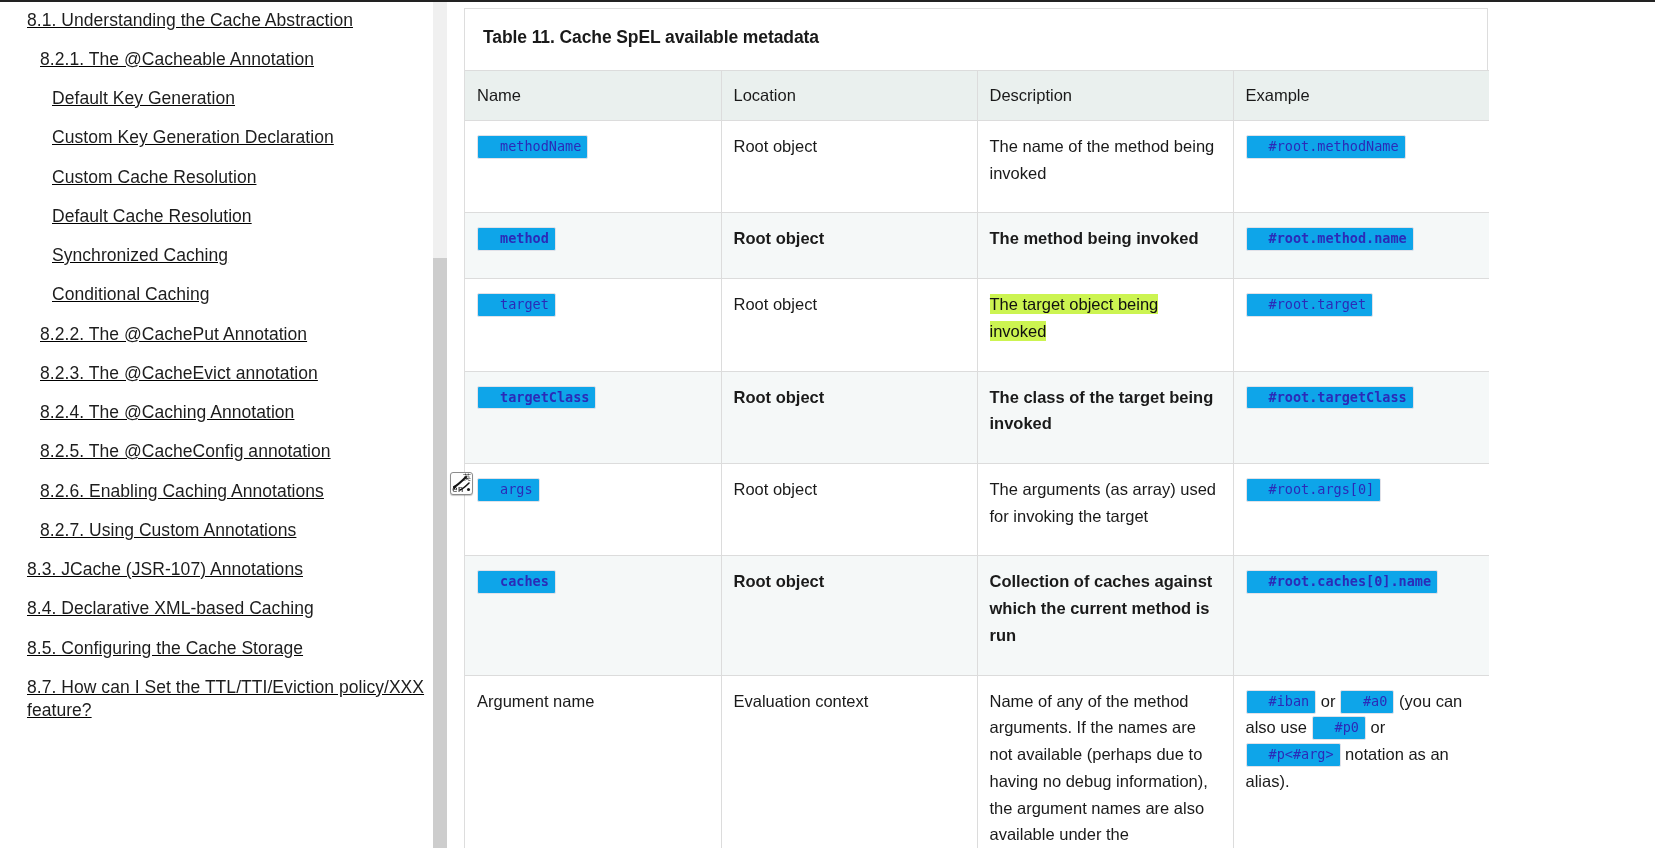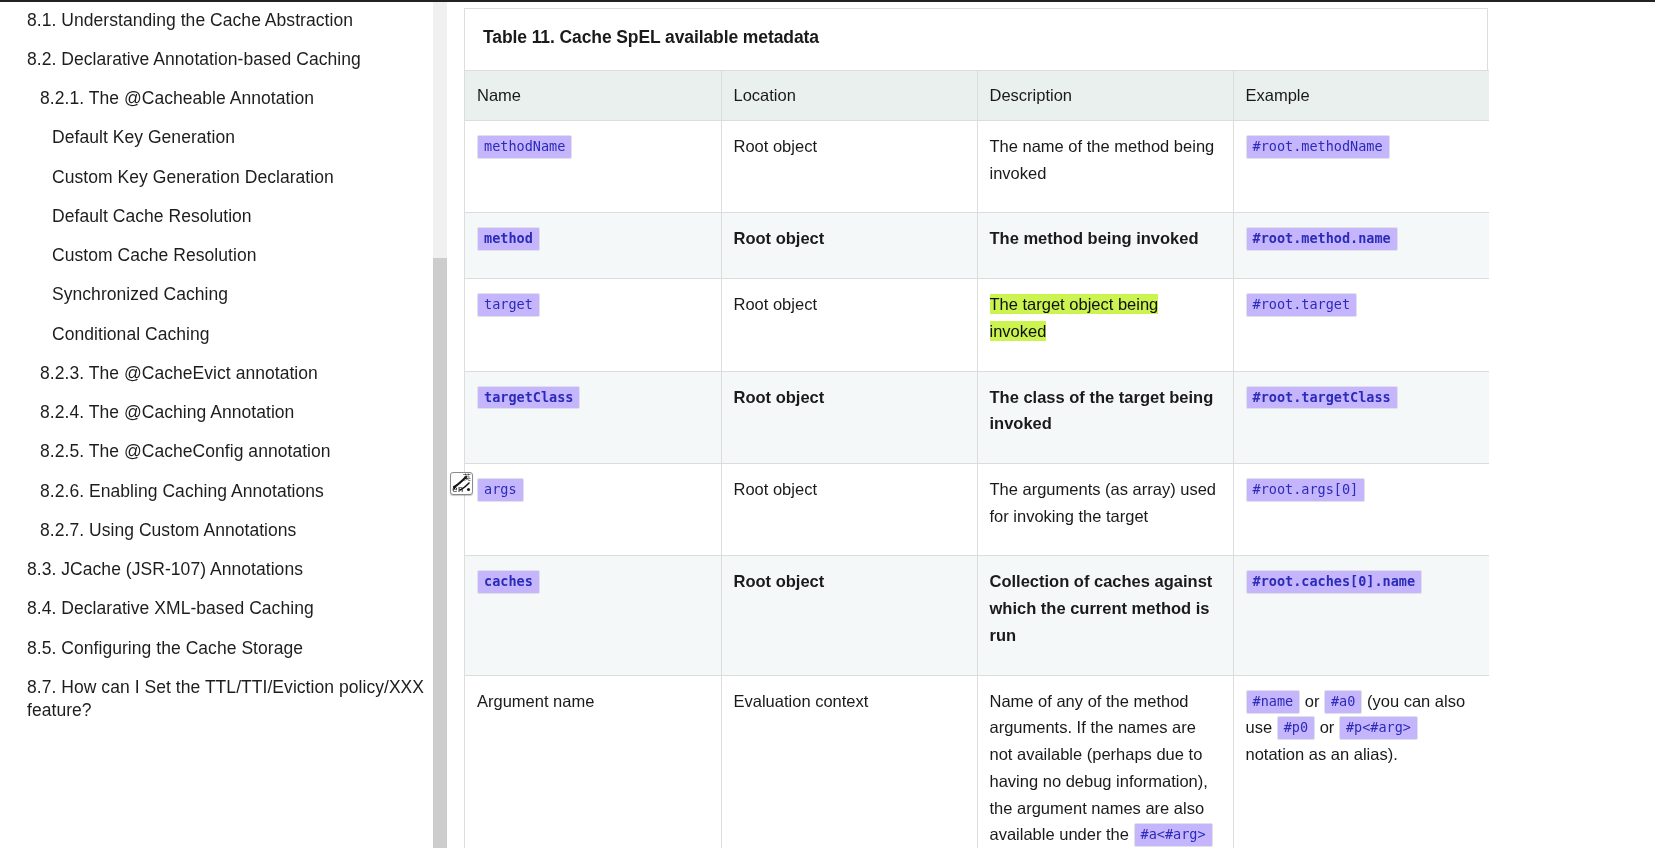--- a/index.html
+++ b/index.html
@@ -18,20 +18,21 @@
     background: #222222;
   }
 
   
   #sidebar {
     position: absolute; left: 0; top: 2px;
     width: 433px; height: 846px;
     background: #ffffff;
     overflow: hidden;
     padding-top: 4px;
+    text-decoration: underline;
   }
   .nav-item {
     font-size: 17.5px;
     color: #1d1d1d;
     line-height: 1.30;
     padding: 2.5px 0 2.5px 0;
     white-space: normal;
     letter-spacing: 0.05px;
   }
   .lvl2 { padding-left: 27px; margin-bottom: 11.5px; }
@@ -122,24 +123,24 @@
   col.c-name { width: 256px; }
   col.c-loc  { width: 256px; }
   col.c-desc { width: 256px; }
   col.c-ex   { width: 256px; }
 
   code.tok {
     display: inline-block;
     font-family: "DejaVu Sans Mono", "Liberation Mono", monospace;
     font-size: 13.5px;
     color: #2b2bb8;
-    background: #c4b5fd;
+    background: #0ea5e9;
     border: 1px solid #e1e1e8;
     border-radius: 2px;
-    padding: 2px 6px 3px 6px;
+    padding: 2px 6px 3px 22px;
     line-height: 1.25;
     vertical-align: 1px;
     white-space: nowrap;
   }
   .mark {
     background: #ccf451;
     color: #101010;
     padding: 1px 0;
     box-decoration-break: clone;
     -webkit-box-decoration-break: clone;
@@ -174,28 +175,28 @@
     background: #141414;
   }
 </style>
 </head>
 <body>
 
 <div class="topline"></div>
 
 <div id="sidebar">
     <div class="nav-item lvl2">8.1. Understanding the Cache Abstraction</div>
-    <div class="nav-item lvl2">8.2. Declarative Annotation-based Caching</div>
     <div class="nav-item lvl3">8.2.1. The @Cacheable Annotation</div>
     <div class="nav-item lvl4">Default Key Generation</div>
     <div class="nav-item lvl4">Custom Key Generation Declaration</div>
+    <div class="nav-item lvl4">Custom Cache Resolution</div>
     <div class="nav-item lvl4">Default Cache Resolution</div>
-    <div class="nav-item lvl4">Custom Cache Resolution</div>
     <div class="nav-item lvl4">Synchronized Caching</div>
     <div class="nav-item lvl4">Conditional Caching</div>
+    <div class="nav-item lvl3">8.2.2. The @CachePut Annotation</div>
     <div class="nav-item lvl3">8.2.3. The @CacheEvict annotation</div>
     <div class="nav-item lvl3">8.2.4. The @Caching Annotation</div>
     <div class="nav-item lvl3">8.2.5. The @CacheConfig annotation</div>
     <div class="nav-item lvl3">8.2.6. Enabling Caching Annotations</div>
     <div class="nav-item lvl3">8.2.7. Using Custom Annotations</div>
     <div class="nav-item lvl2">8.3. JCache (JSR-107) Annotations</div>
     <div class="nav-item lvl2">8.4. Declarative XML-based Caching</div>
     <div class="nav-item lvl2">8.5. Configuring the Cache Storage</div>
     <div class="nav-item lvl2">8.7. How can I Set the TTL/TTI/Eviction policy/XXX feature?</div>
   </div>
@@ -256,21 +257,21 @@
           <tr class="alt">
             <td><code class="tok">caches</code></td>
             <td>Root object</td>
             <td>Collection of caches against which the current method is run</td>
             <td><code class="tok">#root.caches[0].name</code></td>
           </tr>
           <tr class="plain">
             <td>Argument name</td>
             <td>Evaluation context</td>
             <td>Name of any of the method arguments. If the names are not available (perhaps due to having no debug information), the argument names are also available under the <code class="tok">#a&lt;#arg&gt;</code> where  stands for the</td>
-            <td class="tok-line"><code class="tok">#name</code> or <code class="tok">#a0</code> (you can also use <code class="tok">#p0</code> or <code class="tok">#p&lt;#arg&gt;</code> notation as an alias).</td>
+            <td class="tok-line"><code class="tok">#iban</code> or <code class="tok">#a0</code> (you can also use <code class="tok">#p0</code> or <code class="tok">#p&lt;#arg&gt;</code> notation as an alias).</td>
           </tr>
         </tbody>
     </table>
   </div>
 </div>
 
 <div id="ime">
   <svg class="stroke" width="23" height="23" viewBox="0 0 23 23">
     <path d="M3 14 C7 12, 11 8, 15 4" stroke="#141414" stroke-width="2.1" fill="none" stroke-linecap="round"></path>
     <path d="M2 15 l3 -1.4 -1.3 3 z" fill="#141414"></path>

